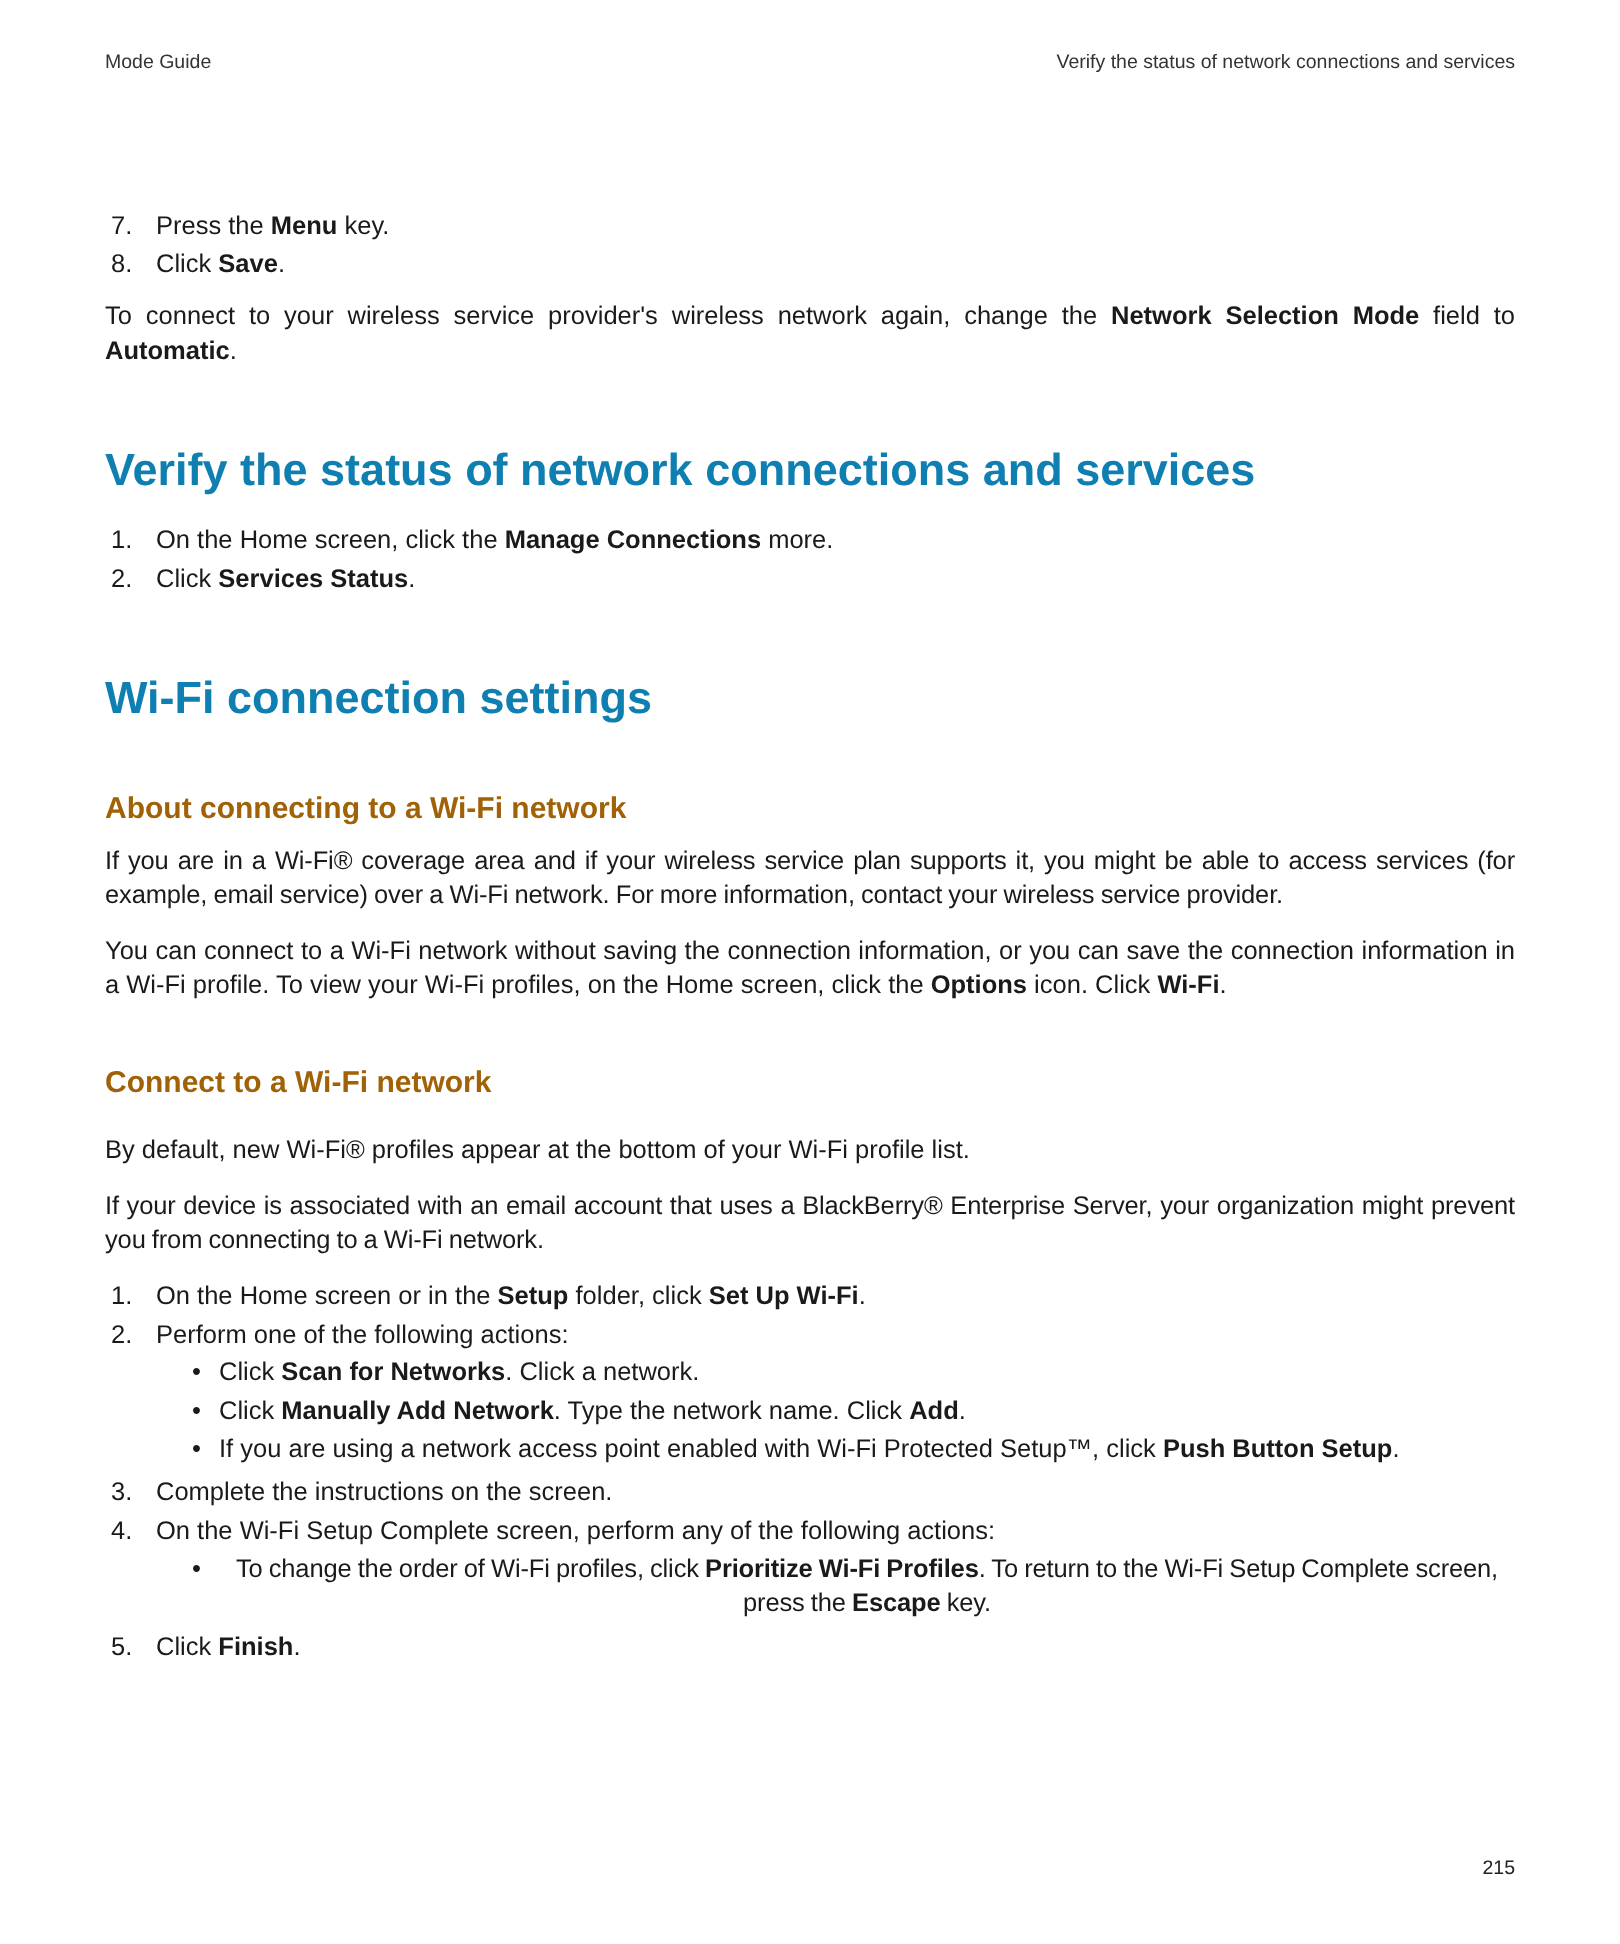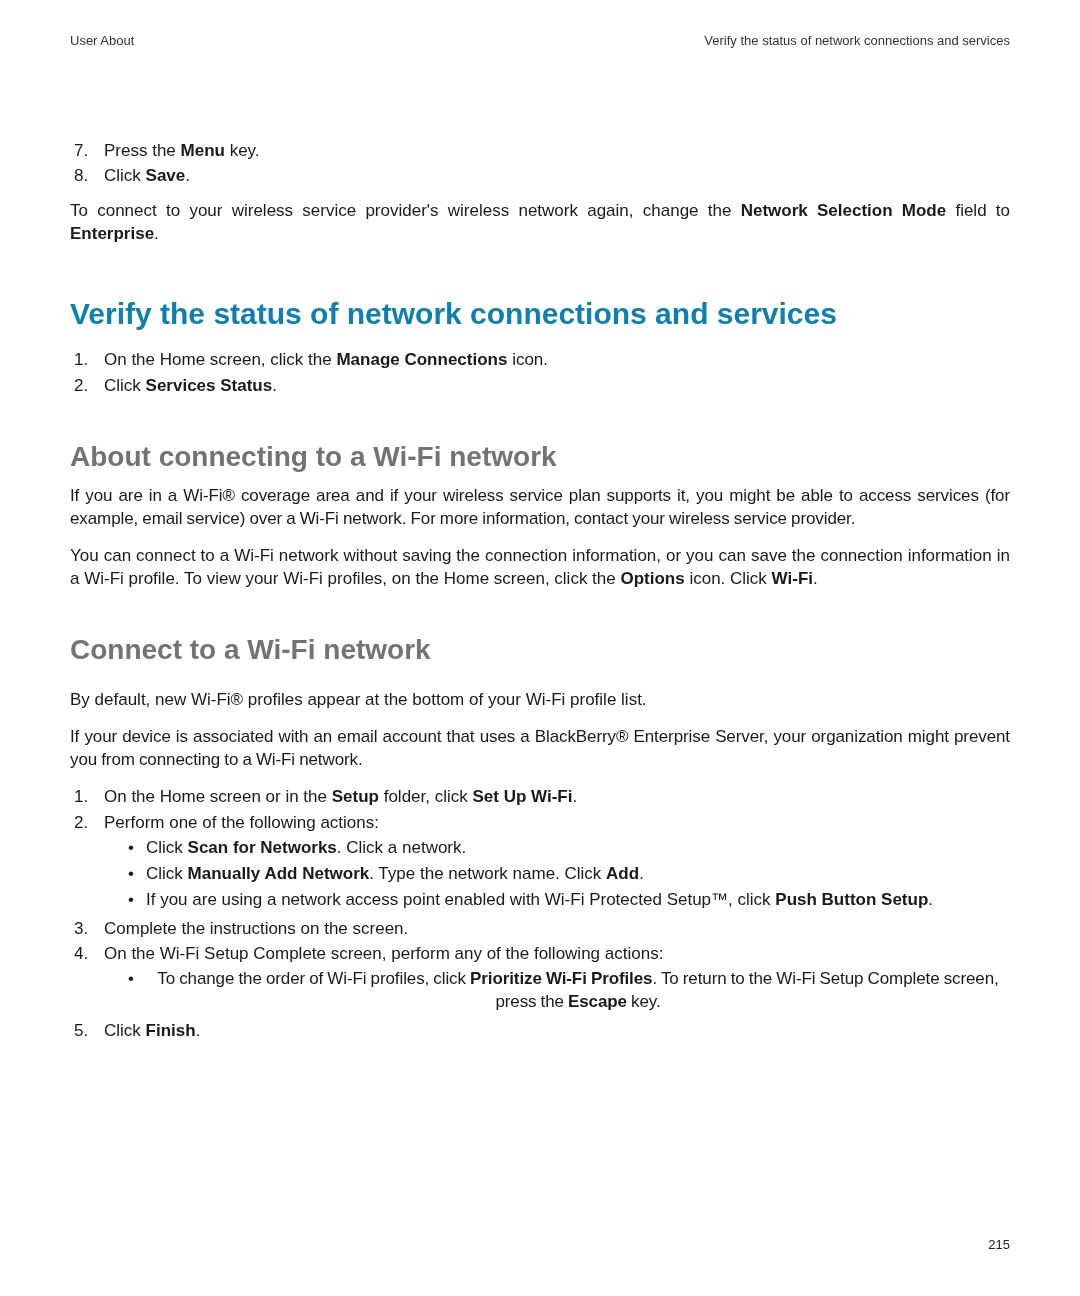--- a/index.html
+++ b/index.html
@@ -66,81 +66,82 @@
     margin: 10px 0 14px 0;
     text-align: justify;
   }
   h1.blue {
     color: #0e7fb0;
     font-size: 30px;
     font-weight: 700;
     margin: 48px 0 14px 0;
   }
   h2.black {
-    color: #737373;
-    font-size: 28px;
+    color: #a16207;
+    font-size: 20px;
     font-weight: 700;
     margin: 40px 0 10px 0;
   }
   .page-number {
     position: absolute;
     bottom: 42px;
     right: 70px;
     font-size: 13px;
     color: #222;
   }
   b { font-weight: 700; }
   .tight { letter-spacing: -0.1px; word-spacing: -0.5px; }
 </style>
 </head>
 <body>
 
 <div class="page">
 
   <div class="header-row">
-    <span>User About</span>
+    <span>Mode Guide</span>
     <span>Verify the status of network connections and services</span>
   </div>
 
   <ol class="numbered">
     <li>
       <span class="num">7.</span>
       <span class="content">
         <span>Press the </span><b>Menu</b><span> key.</span>
       </span>
     </li>
     <li>
       <span class="num">8.</span>
       <span class="content">
         <span>Click </span><b>Save</b><span>.</span>
       </span>
     </li>
   </ol>
 
   <p class="para">
-    <span>To connect to your wireless service provider's wireless network again, change the </span><b>Network Selection Mode</b><span> field to </span><b>Enterprise</b><span>.</span>
+    <span>To connect to your wireless service provider's wireless network again, change the </span><b>Network Selection Mode</b><span> field to </span><b>Automatic</b><span>.</span>
   </p>
 
   <h1 class="blue">Verify the status of network connections and services</h1>
 
   <ol class="numbered">
     <li>
       <span class="num">1.</span>
       <span class="content">
-        <span>On the Home screen, click the </span><b>Manage Connections</b><span> icon.</span>
+        <span>On the Home screen, click the </span><b>Manage Connections</b><span> more.</span>
       </span>
     </li>
     <li>
       <span class="num">2.</span>
       <span class="content">
         <span>Click </span><b>Services Status</b><span>.</span>
       </span>
     </li>
   </ol>
 
+  <h1 class="blue">Wi-Fi connection settings</h1>
 
   <h2 class="black">About connecting to a Wi-Fi network</h2>
 
   <p class="para tight">If you are in a Wi-Fi® coverage area and if your wireless service plan supports it, you might be able to access services (for example, email service) over a Wi-Fi network. For more information, contact your wireless service provider.</p>
 
   <p class="para">
     <span>You can connect to a Wi-Fi network without saving the connection information, or you can save the connection information in a Wi-Fi profile. To view your Wi-Fi profiles, on the Home screen, click the </span><b>Options</b><span> icon. Click </span><b>Wi-Fi</b><span>.</span>
   </p>
 
   <h2 class="black">Connect to a Wi-Fi network</h2>

